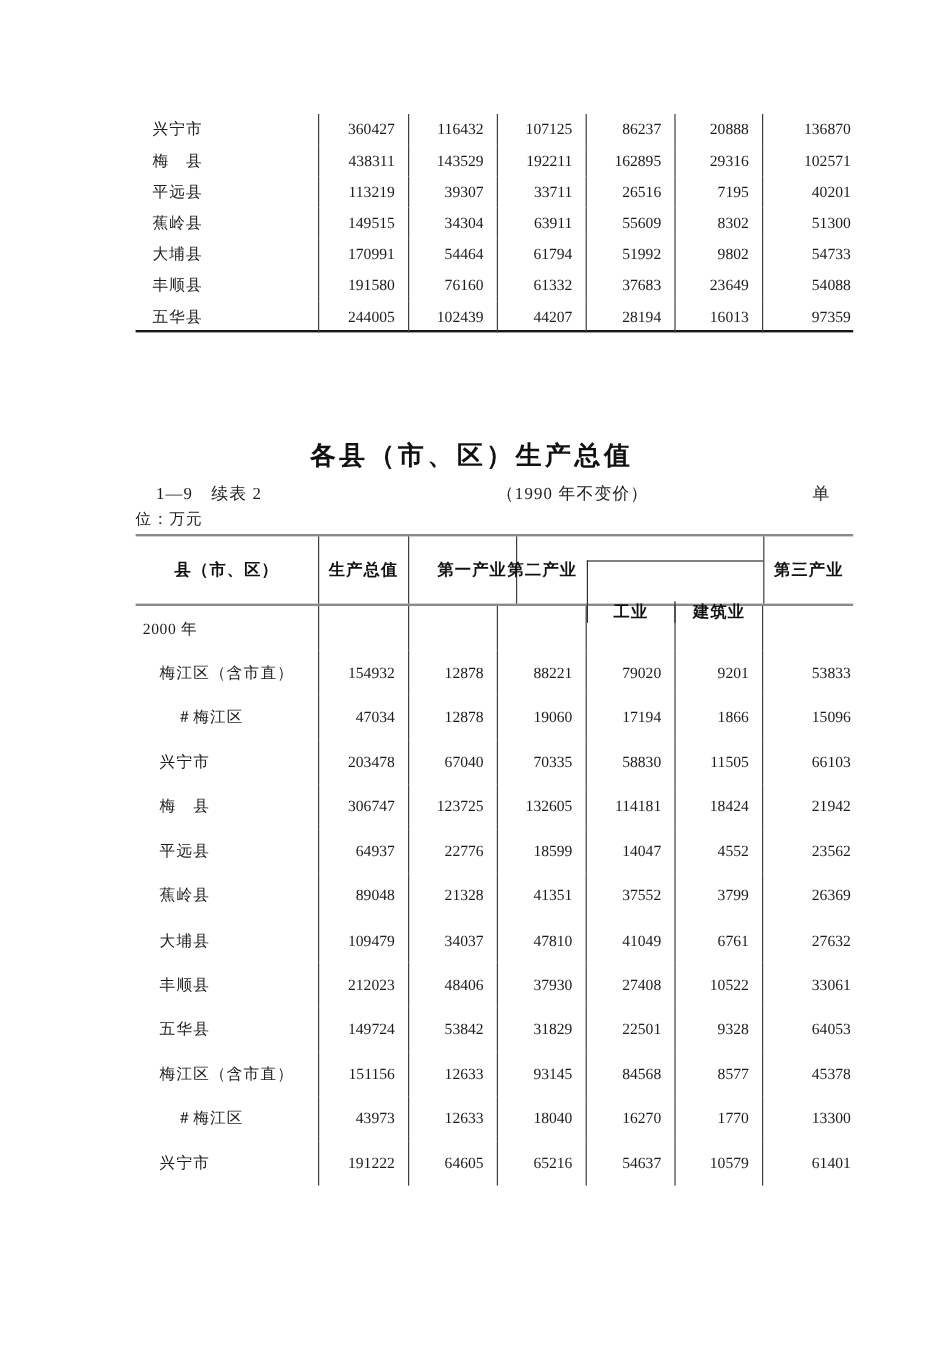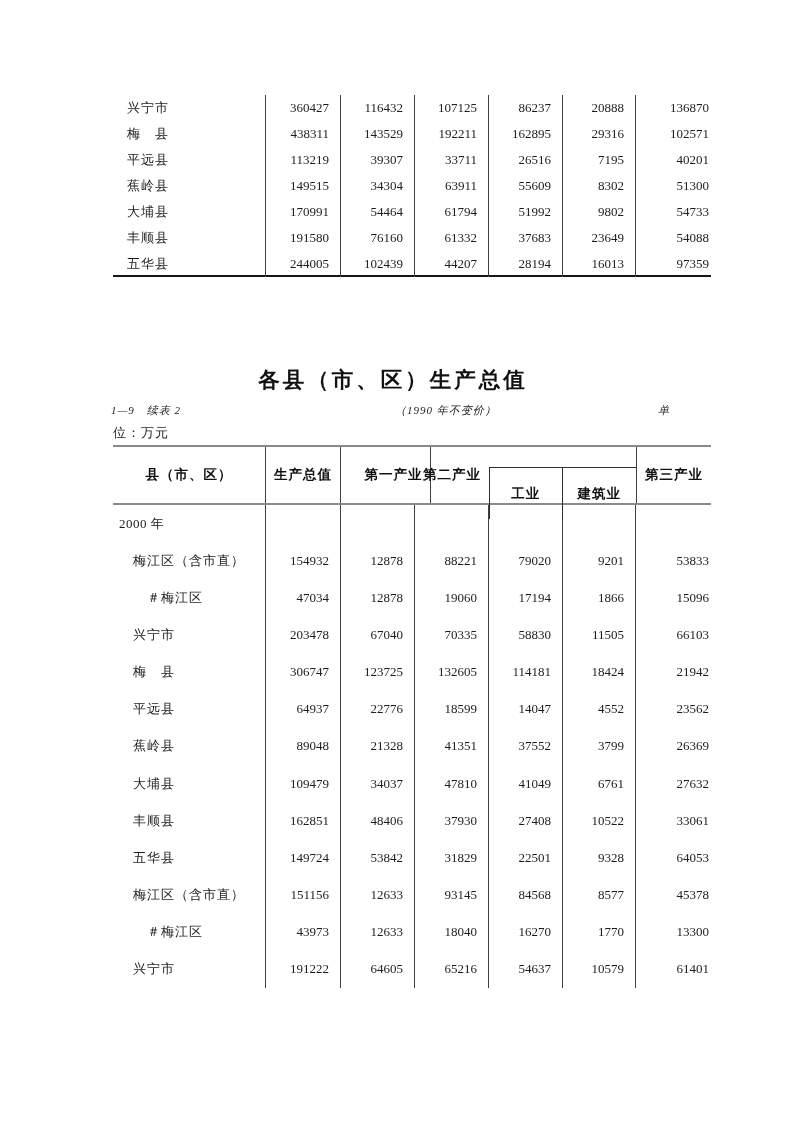--- a/index.html
+++ b/index.html
@@ -44,21 +44,21 @@
   .doc-title {
     position: absolute;
     left: 113px; top: 365px; width: 560px;
     text-align: center;
     font-family: "Liberation Sans", "DejaVu Sans", sans-serif;
     font-weight: bold;
     font-size: 21.5px;
     letter-spacing: 3px;
     color: #111;
   }
-  .meta-line1 { position: absolute; left: 111px; top: 403px; width: 598px; height: 16px; font-size: 11px; font-style: italic; }
+  .meta-line1 { position: absolute; left: 130px; top: 403px; width: 598px; height: 16px; font-size: 14px; }
   .meta-ref    { position: absolute; left: 0; top: 0; letter-spacing: 1px; }
   .meta-price  { position: absolute; left: 284px; top: 0; letter-spacing: 1px; }
   .meta-unit1  { position: absolute; left: 547px; top: 0; }
   .meta-line2 { position: absolute; left: 113px; top: 424px; font-size: 13px; letter-spacing: 1px; }
 
   
   .main-table {
     position: absolute;
     left: 113px; top: 445px;
     width: 598px;
@@ -82,20 +82,21 @@
   .hc2 { left: 153px; width: 75px;  border-right: 1px solid #3f3f3f; }
   .hc3 { left: 244px; width: 74px;  border-right: 1px solid #3f3f3f; }
   .hc4 { left: 302px; width: 74px; font-family: Liberation Serif, serif; }
   .hc7 { left: 523px; width: 75px;  border-left: 1px solid #3f3f3f; }
   .subbox {
     position: absolute; left: 376px; top: 20px;
     width: 147px; height: 52px;
     border-left: 1px solid #2e2e2e;
     border-top: 1px solid #2e2e2e;
     display: flex;
+    align-items: flex-end;
   }
   .subcell {
     display: flex; align-items: center; justify-content: center;
     letter-spacing: 1px;
   }
   .sub-industry { width: 73px; border-right: 1px solid #2e2e2e; }
   .sub-construction { width: 74px; }
 
   .mt-body { display: flex; flex-direction: column; }
   .mt-body .trow { height: 37.15px; flex: 0 0 37.15px; text-align: right; }
@@ -279,21 +280,21 @@
         <div class="cell num vline">109479</div>
         <div class="cell num vline">34037</div>
         <div class="cell num vline">47810</div>
         <div class="cell num vline">41049</div>
         <div class="cell num vline">6761</div>
         <div class="cell num last">27632</div>
       </div>
 
       <div class="trow lv-county">
         <div class="cell label vline">丰顺县</div>
-        <div class="cell num vline">162851</div>
+        <div class="cell num vline">212023</div>
         <div class="cell num vline">48406</div>
         <div class="cell num vline">37930</div>
         <div class="cell num vline">27408</div>
         <div class="cell num vline">10522</div>
         <div class="cell num last">33061</div>
       </div>
 
       <div class="trow lv-county">
         <div class="cell label vline">五华县</div>
         <div class="cell num vline">149724</div>

